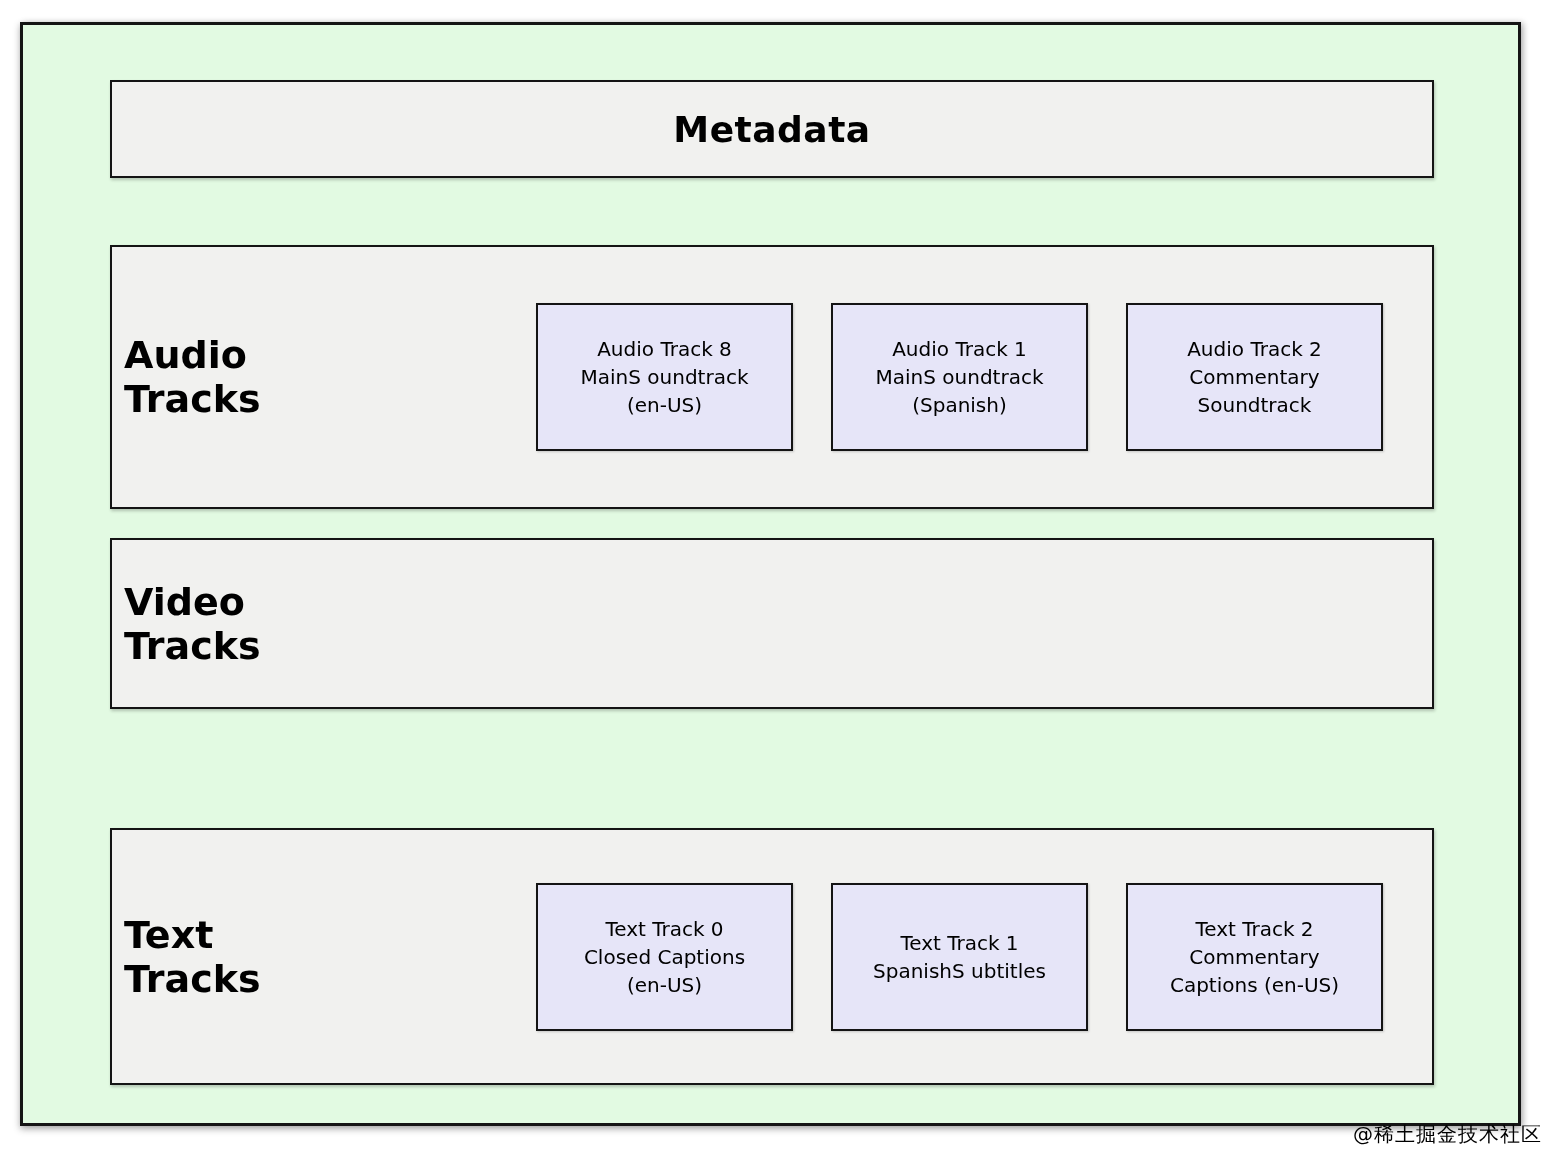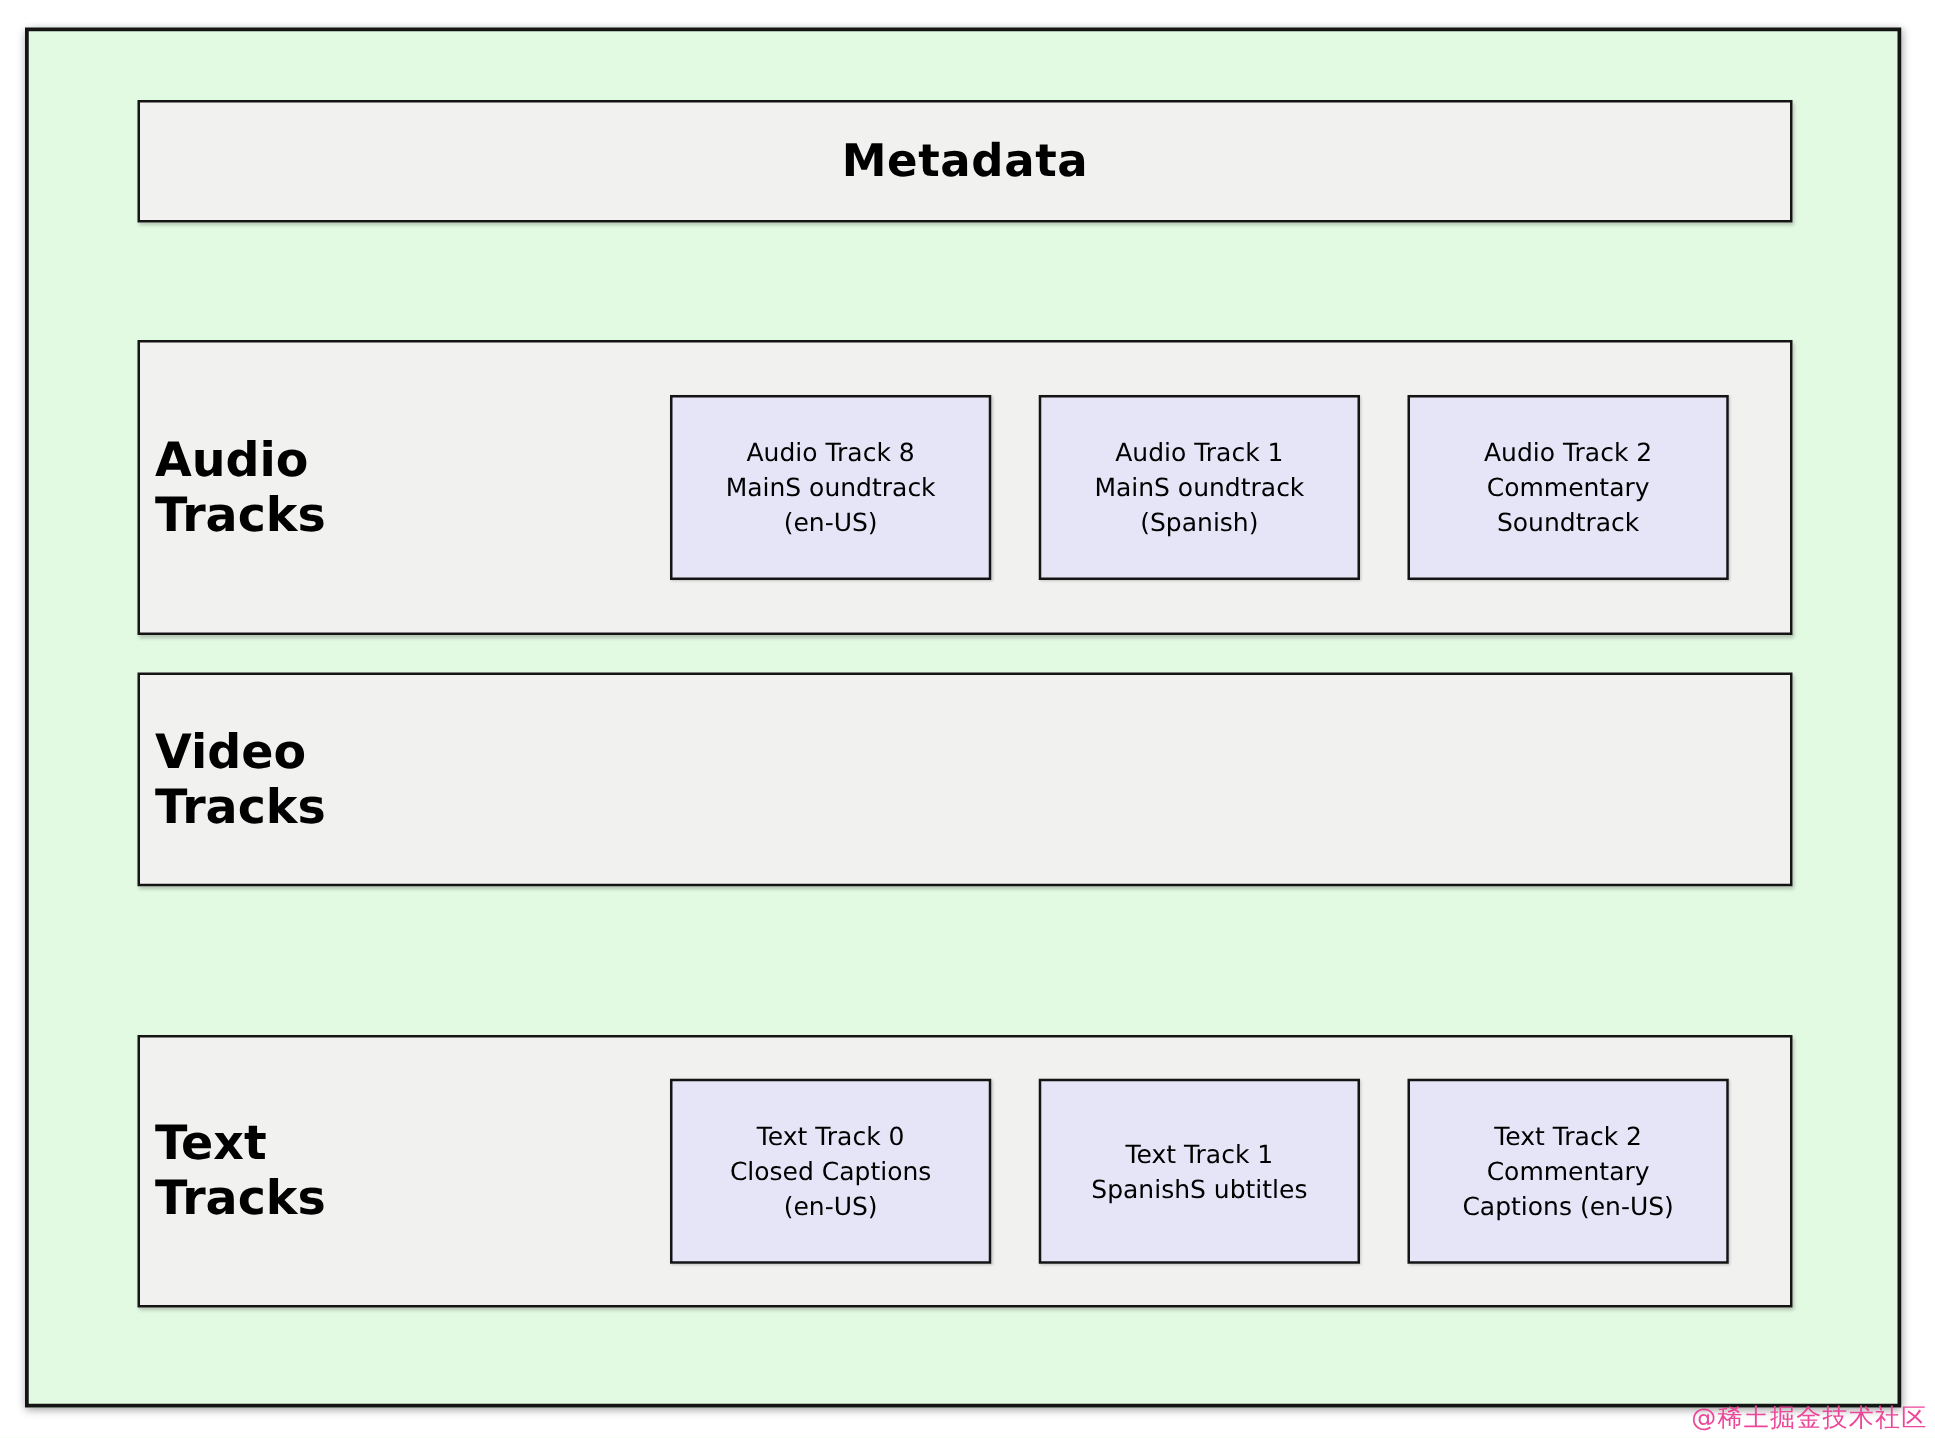--- a/index.html
+++ b/index.html
@@ -32,23 +32,23 @@
   .metadata-subtitle {
     font-size:27px; margin-top:5px;
   }
   .section {
     position:absolute; left:87px;
     width:1324px;
     background:#f1f1ef;
     border:2px solid #141414;
     box-shadow:1px 2px 3px rgba(0,0,0,0.22);
   }
-  .section-audio { top:247px; height:236px; }
+  .section-audio { top:220px; height:264px; }
   .section-video { top:513px; height:171px; }
-  .section-text  { top:803px; height:218px; }
+  .section-text  { top:803px; height:257px; }
   .section-label {
     position:absolute; left:12px; top:50%;
     transform:translateY(-50%);
     font-size:38px; font-weight:bold; line-height:1.17;
     white-space:pre-line;
   }
   .tracks-row {
     position:absolute; left:424px; top:0; height:100%;
     display:flex; align-items:center; gap:38px;
   }
@@ -57,21 +57,21 @@
     background:#e6e5f8;
     border:2px solid #141414;
     box-shadow:1px 1px 2px rgba(0,0,0,0.18);
     display:flex; align-items:center; justify-content:center;
     text-align:center;
     font-size:20px; line-height:1.4;
     white-space:pre-line;
   }
   .watermark {
     position:absolute; right:6px; top:1121px;
-    font-size:20px; color:#ec4899;
+    font-size:20px; color:#000000;
     letter-spacing:1px;
   }
 </style>
 </head>
 <body>
 
 <div class="outer-frame">
 
   <div class="metadata-box">
     <div class="metadata-title">Metadata</div>

